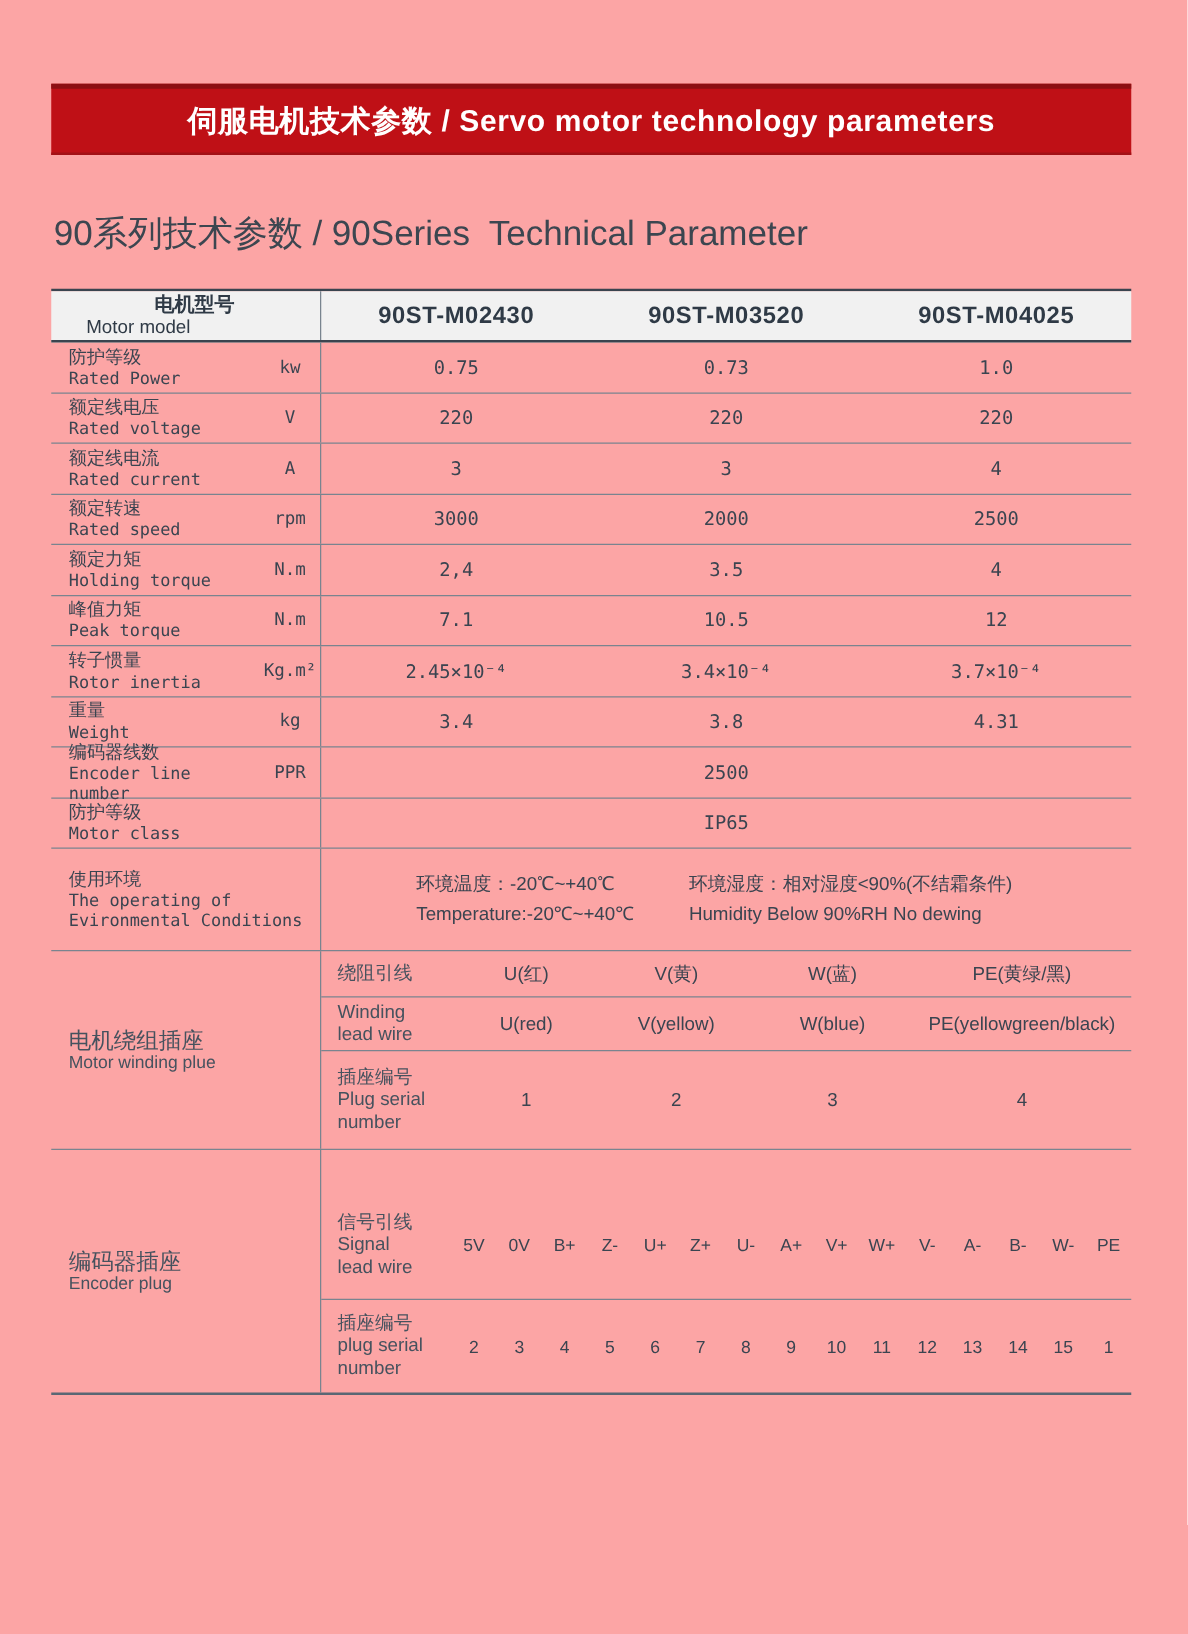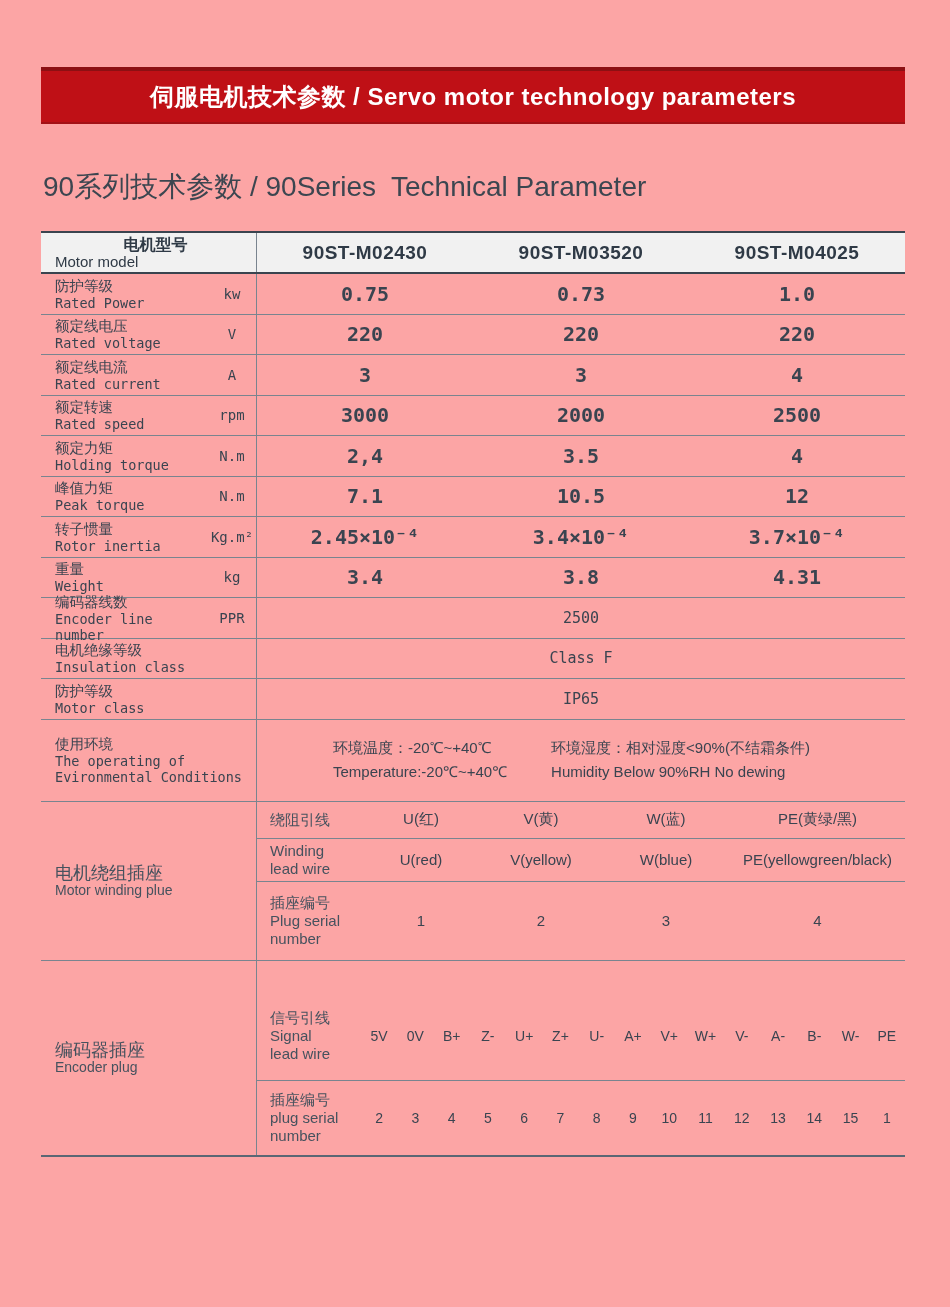--- a/index.html
+++ b/index.html
@@ -23,25 +23,25 @@
   .label-cell{width:216px;box-sizing:border-box;border-right:1px solid #79848f;
               display:flex;align-items:center;flex-shrink:0;}
   .label-text{flex:1;padding-left:14px;}
   .zh{font-size:18px;line-height:18px;}
   .en{font-size:14px;line-height:16px;}
   .mono .zh,.mono .en,.mono-v{font-family:"DejaVu Sans Mono",monospace;}
   .mono .zh{font-size:14.5px;}
   .mono .en{font-size:13.5px;}
   .unit{width:48px;text-align:center;font-family:"DejaVu Sans Mono",monospace;font-size:14px;}
   .vcol{width:216px;display:flex;align-items:center;justify-content:center;
-        font-family:"DejaVu Sans Mono",monospace;font-size:20px;font-weight:bold;}
+        font-family:"DejaVu Sans Mono",monospace;font-size:15px;}
   .spancol{flex:1;display:flex;align-items:center;justify-content:center;
         font-family:"DejaVu Sans Mono",monospace;font-size:15px;}
   .hlabel .zh{font-weight:600;font-size:16px;color:#2f3a46;text-align:center;}
-  .hlabel .en{font-size:15px;color:#2f3a46;}
+  .hlabel .en{font-size:15px;color:#2f3a46;margin-left:14px;}
   .model{width:216px;display:flex;align-items:center;justify-content:center;
          font-size:19px;font-weight:600;letter-spacing:0.5px;color:#2f3a46;}
 
   
   .envrow{height:82px;}
   .env-content{display:flex;align-items:center;flex:1;}
   .env-block{font-size:15px;line-height:24px;color:#3a4450;}
   .env-left{margin-left:76px;}
   .env-right{margin-left:44px;}
 
@@ -194,30 +194,20 @@
       <div class="label-cell mono">
         <div class="label-text">
           <div class="zh">编码器线数</div>
           <div class="en">Encoder line number</div>
         </div>
         <div class="unit">PPR</div>
       </div>
       <div class="spancol">2500</div>
     </div>
 
-    <div class="row">
-      <div class="label-cell mono">
-        <div class="label-text">
-          <div class="zh">电机绝缘等级</div>
-          <div class="en">Insulation class</div>
-        </div>
-        <div class="unit"></div>
-      </div>
-      <div class="spancol">Class F</div>
-    </div>
 
     <div class="row">
       <div class="label-cell mono">
         <div class="label-text">
           <div class="zh">防护等级</div>
           <div class="en">Motor class</div>
         </div>
         <div class="unit"></div>
       </div>
       <div class="spancol">IP65</div>

